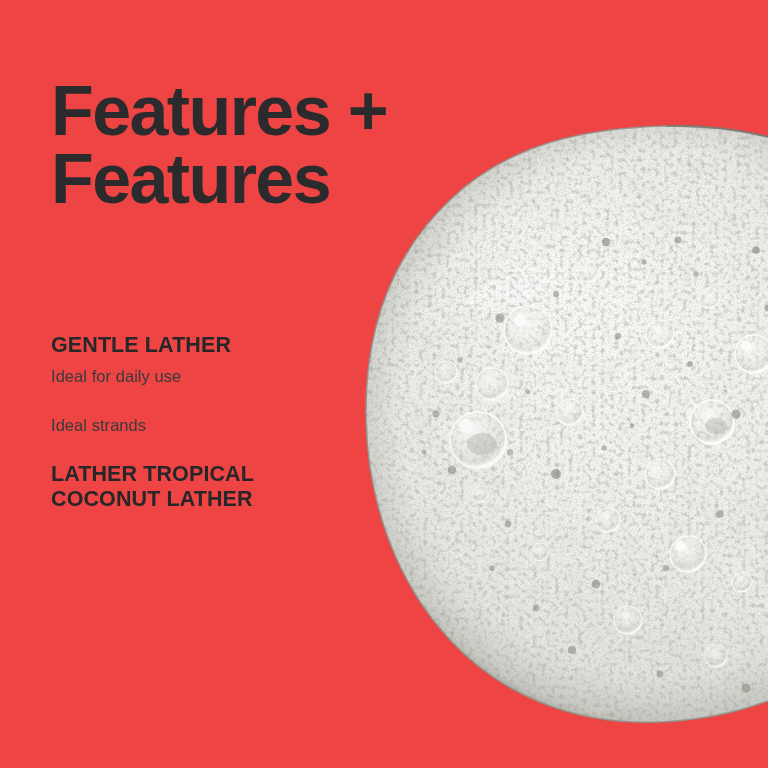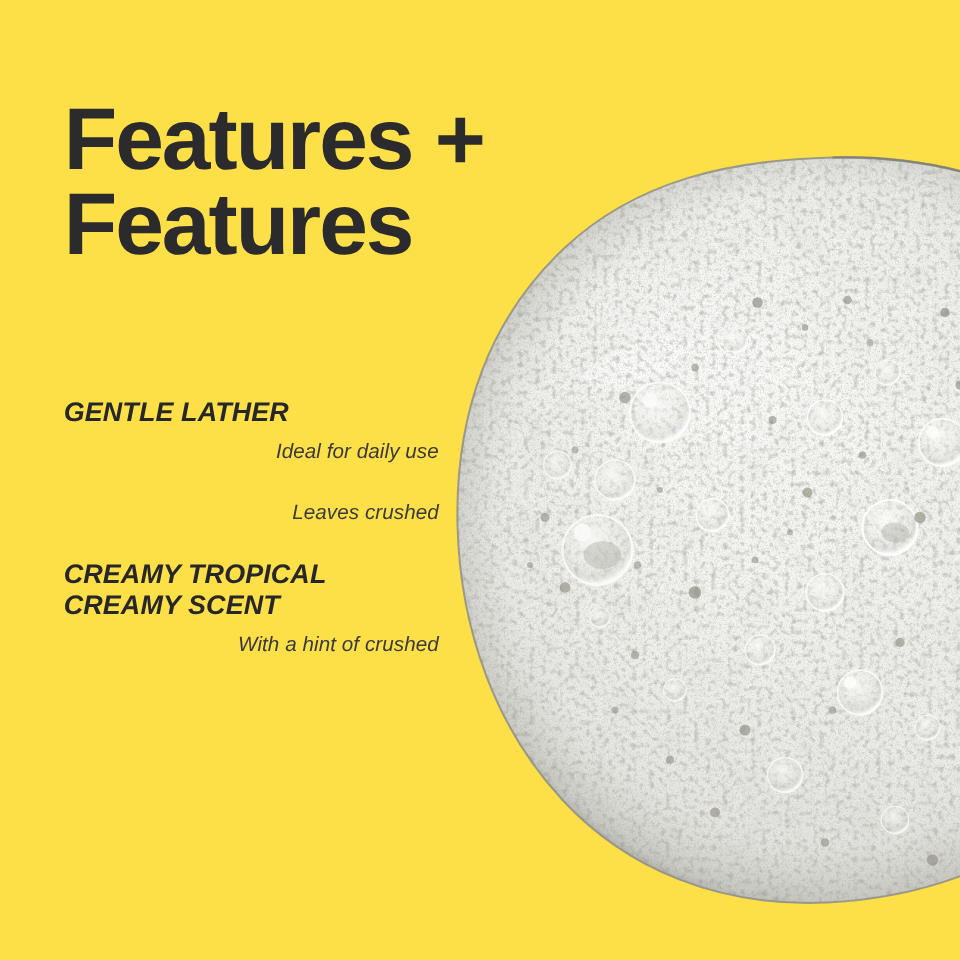--- a/index.html
+++ b/index.html
@@ -11,21 +11,21 @@
     width: 768px;
     height: 768px;
     overflow: hidden;
     font-family: "Liberation Sans", sans-serif;
   }
 
   #poster {
     position: relative;
     width: 768px;
     height: 768px;
-    background: #fde047;
+    background: #ef4444;
     overflow: hidden;
   }
 
   
   #blob-wrap {
     position: absolute;
     left: 360px;
     top: 122px;
     width: 612px;
     height: 612px;
@@ -52,24 +52,23 @@
     font-family: "Liberation Sans", sans-serif;
     z-index: 5;
   }
   #headline .hl-line {
     display: block;
   }
 
   #feature-list {
     position: absolute;
     left: 51px;
-    top: 318px;
+    top: 333px;
     width: 300px;
     z-index: 5;
-    font-style: italic;
   }
   .feature-item {
     margin-bottom: 26px;
   }
   .feature-item:last-child {
     margin-bottom: 0;
   }
   .feature-title {
     margin: 0 0 7px 0;
     font-size: 21.5px;
@@ -86,21 +85,20 @@
     margin: 0;
     font-size: 16.5px;
     line-height: 1.35;
     font-weight: 400;
     color: #3a3a3c;
     letter-spacing: 0.05px;
     font-family: "Liberation Sans", sans-serif;
   }
   .feature-desc .dl {
     display: block;
-    text-align: right;
   }
 </style>
 </head>
 <body style="background: rgb(234, 234, 233);">
 
 <div id="poster">
 
   <div id="blob-wrap">
     <svg id="blob-svg" viewBox="0 0 612 612" xmlns="http://www.w3.org/2000/svg">
       <defs>
@@ -362,29 +360,28 @@
       <p class="feature-title">
         <span class="tl">GENTLE LATHER</span>
       </p>
       <p class="feature-desc">
         <span class="dl">Ideal for daily use</span>
       </p>
     </div>
 
     <div class="feature-item">
       <p class="feature-desc">
-        <span class="dl">Leaves crushed</span>
+        <span class="dl">Ideal strands</span>
       </p>
     </div>
 
     <div class="feature-item">
       <p class="feature-title">
-        <span class="tl">CREAMY TROPICAL</span>
-        <span class="tl">CREAMY SCENT</span>
+        <span class="tl">LATHER TROPICAL</span>
+        <span class="tl">COCONUT LATHER</span>
       </p>
       <p class="feature-desc">
-        <span class="dl">With a hint of crushed</span>
       </p>
     </div>
 
   </div>
 
 </div>
 
 </body></html>

